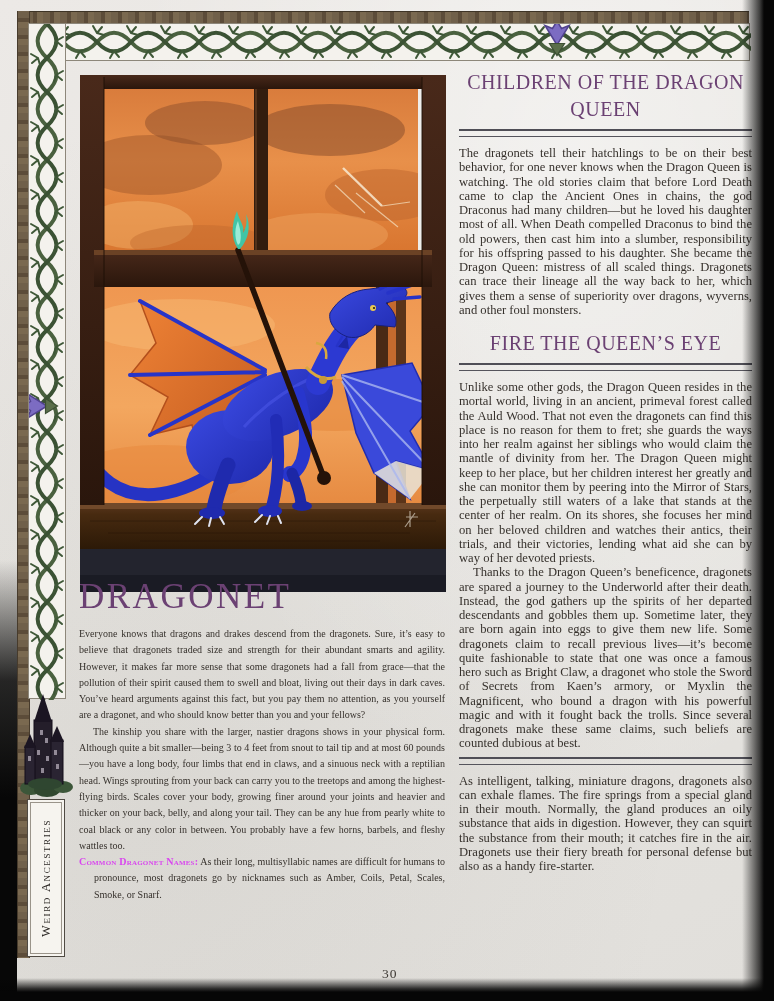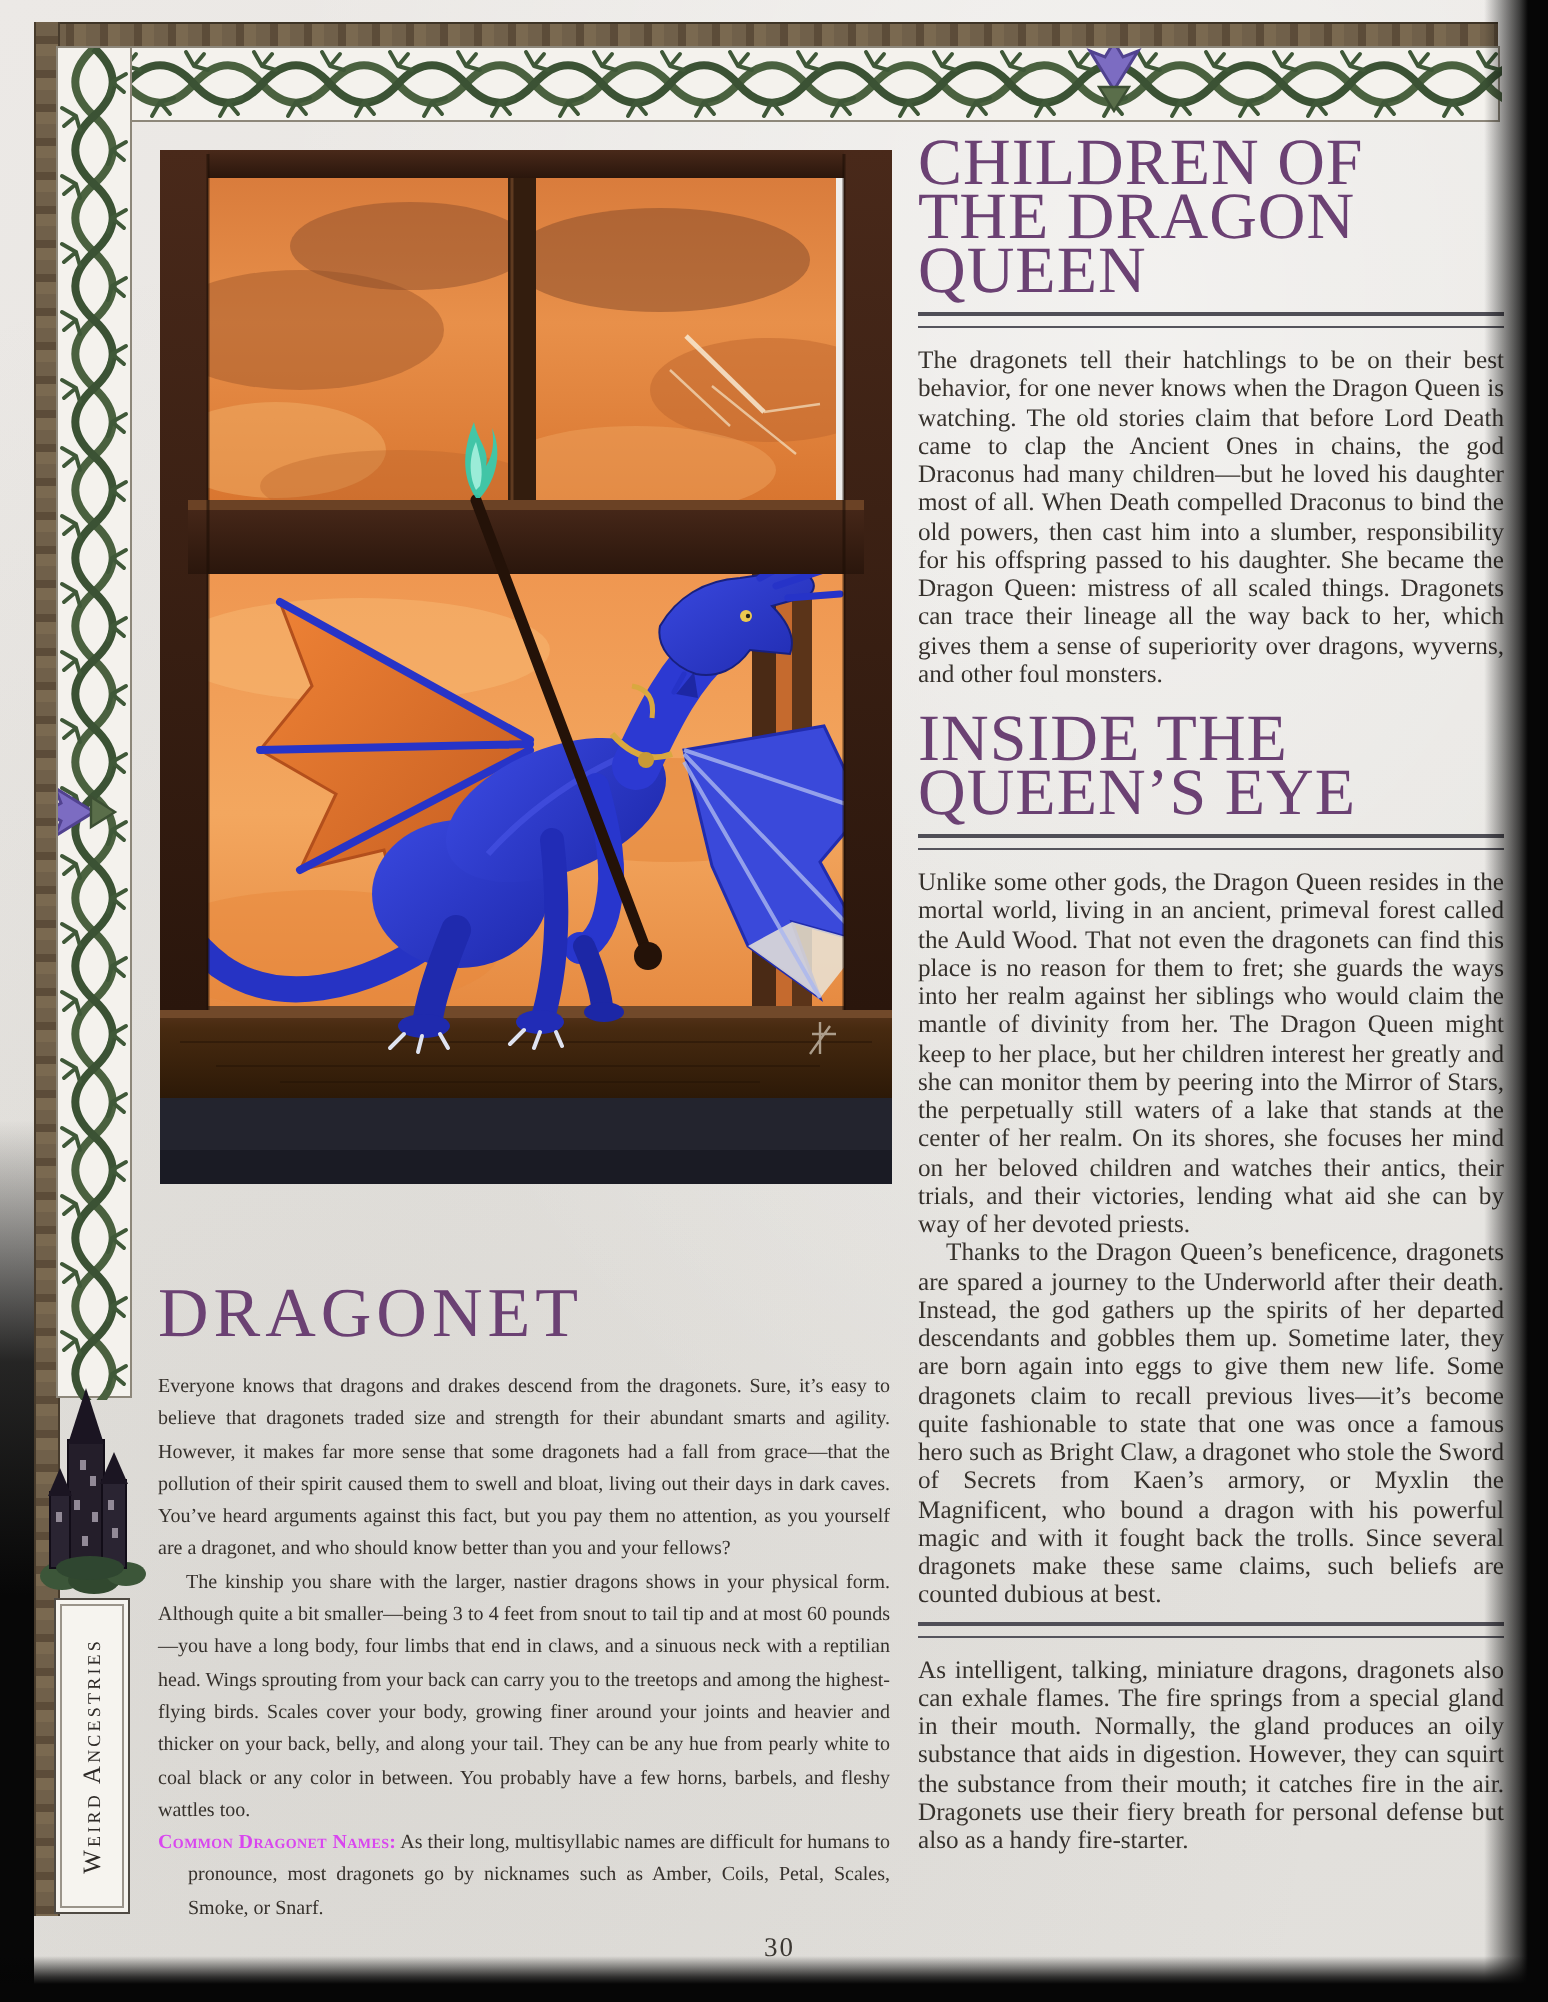--- a/index.html
+++ b/index.html
@@ -33,25 +33,25 @@
   .tower{position:absolute;left:19px;top:692px;width:54px;height:106px;}
   .tab{position:absolute;left:27px;top:799px;width:38px;height:158px;background:#f6f4ef;
        border:1px solid #4f4a43;box-sizing:border-box;display:flex;align-items:center;justify-content:center;
        box-shadow:inset 0 0 0 2px #f6f4ef, inset 0 0 0 3px #9a948a;}
   .tab span{writing-mode:vertical-rl;transform:rotate(180deg);font-variant:small-caps;
        font-size:12.5px;letter-spacing:1.6px;color:#2e2a27;white-space:nowrap;}
   
   .illus{position:absolute;left:80px;top:75px;width:366px;height:517px;}
   .illus svg{display:block;}
   
-  .col-left{position:absolute;left:79px;top:637px;width:366px;}
+  .col-left{position:absolute;left:79px;top:577px;width:366px;}
   .col-right{position:absolute;left:459px;top:69px;width:293px;}
   .h-display{font-weight:400;color:#6b4173;margin:0;letter-spacing:1px;}
   .col-left .h-display{font-size:35px;line-height:40px;letter-spacing:2.5px;margin-bottom:9px;}
-  .col-right .h-display{font-size:33px;line-height:27px;letter-spacing:.5px;}
+  .col-right .h-display{font-size:20px;line-height:27px;letter-spacing:.5px;text-align:center;}
   .rule{height:5px;border-top:2.5px solid #4f4e56;border-bottom:1px solid #55545c;margin:6px 0 9px;}
   .col-left p{font-size:10px;line-height:16.3px;text-align:justify;color:#36312c;margin:0;}
   .col-right p{font-size:12.6px;line-height:14.25px;text-align:justify;color:#36312c;margin:0;}
   p.indent{text-indent:14px;}
   .names{margin-top:6px;padding-left:15px;text-indent:-15px;}
   .names .lead{font-variant:small-caps;font-weight:700;color:#d946ef;letter-spacing:.2px;}
   .sect-gap1{margin-top:13px;}
   .sect-gap2{margin-top:12px;}
   .pageno{position:absolute;left:382px;top:966px;font-size:13.5px;letter-spacing:1px;color:#3b3732;}
 </style>
@@ -341,21 +341,21 @@
     <p class="names"><span class="lead">Common Dragonet Names:</span> <span>As their long, multisyllabic names are difficult for humans to pronounce, most dragonets go by nicknames such as Amber, Coils, Petal, Scales, Smoke, or Snarf.</span></p>
   </div>
 
   <div class="col-right">
     <div class="sect">
       <h2 class="h-display">CHILDREN OF THE DRAGON QUEEN</h2>
       <div class="rule"></div>
       <p>The dragonets tell their hatchlings to be on their best behavior, for one never knows when the Dragon Queen is watching. The old stories claim that before Lord Death came to clap the Ancient Ones in chains, the god Draconus had many children—but he loved his daughter most of all. When Death compelled Draconus to bind the old powers, then cast him into a slumber, responsibility for his offspring passed to his daughter. She became the Dragon Queen: mistress of all scaled things. Dragonets can trace their lineage all the way back to her, which gives them a sense of superiority over dragons, wyverns, and other foul monsters.</p>
     </div>
     <div class="sect">
-      <h2 class="h-display sect-gap1">INSIDE THE QUEEN’S EYE</h2>
+      <h2 class="h-display sect-gap1">FIRE THE QUEEN’S EYE</h2>
       <div class="rule"></div>
       <p>Unlike some other gods, the Dragon Queen resides in the mortal world, living in an ancient, primeval forest called the Auld Wood. That not even the dragonets can find this place is no reason for them to fret; she guards the ways into her realm against her siblings who would claim the mantle of divinity from her. The Dragon Queen might keep to her place, but her children interest her greatly and she can monitor them by peering into the Mirror of Stars, the perpetually still waters of a lake that stands at the center of her realm. On its shores, she focuses her mind on her beloved children and watches their antics, their trials, and their victories, lending what aid she can by way of her devoted priests.</p>
       <p class="indent">Thanks to the Dragon Queen’s beneficence, dragonets are spared a journey to the Underworld after their death. Instead, the god gathers up the spirits of her departed descendants and gobbles them up. Sometime later, they are born again into eggs to give them new life. Some dragonets claim to recall previous lives—it’s become quite fashionable to state that one was once a famous hero such as Bright Claw, a dragonet who stole the Sword of Secrets from Kaen’s armory, or Myxlin the Magnificent, who bound a dragon with his powerful magic and with it fought back the trolls. Since several dragonets make these same claims, such beliefs are counted dubious at best.</p>
     </div>
     <div class="sect">
       <div class="rule"></div>
       <p>As intelligent, talking, miniature dragons, dragonets also can exhale flames. The fire springs from a special gland in their mouth. Normally, the gland produces an oily substance that aids in digestion. However, they can squirt the substance from their mouth; it catches fire in the air. Dragonets use their fiery breath for personal defense but also as a handy fire-starter.</p>
     </div>
   </div>
 

